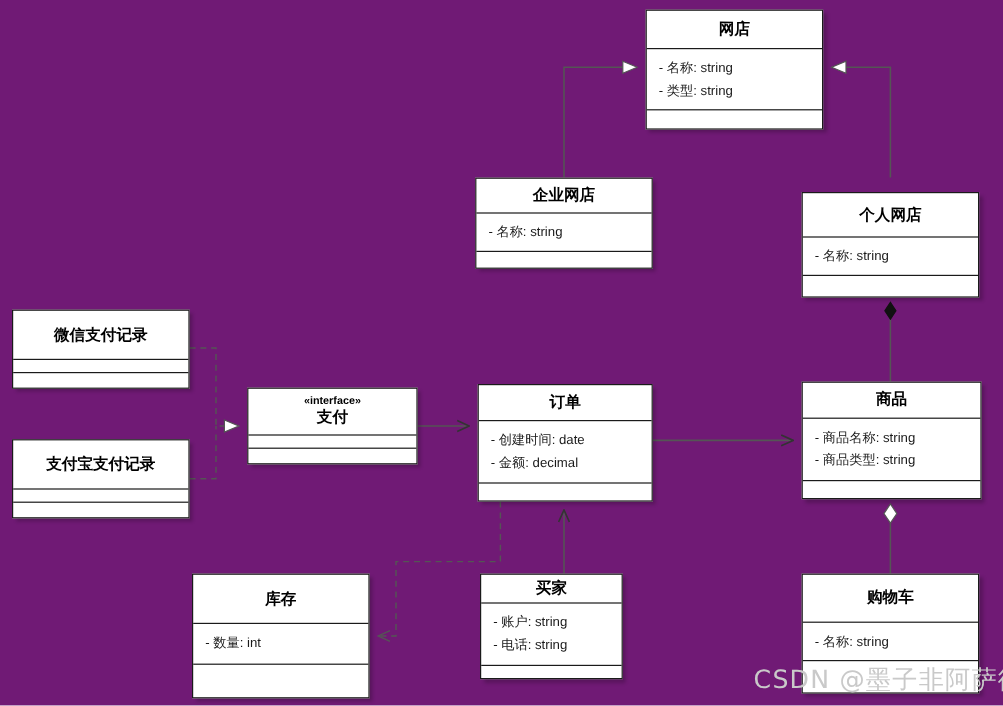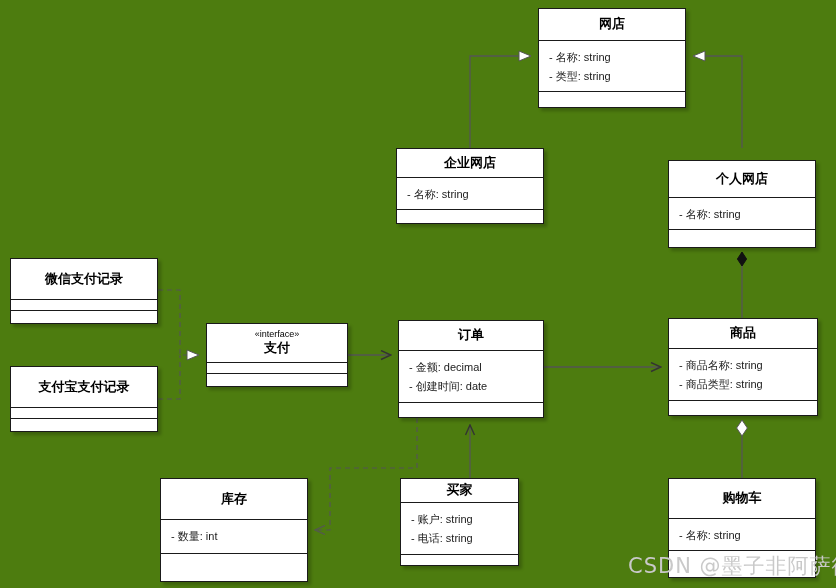--- a/index.html
+++ b/index.html
@@ -8,21 +8,21 @@
     background: #ffffff;
   }
   body {
     font-family: "Liberation Sans", "DejaVu Sans", sans-serif;
     -webkit-font-smoothing: none;
   }
   #canvas {
     position: relative;
     width: 836px;
     height: 588px;
-    background: #4d7c0f;
+    background: #701a75;
     overflow: hidden;
   }
   #edges {
     position: absolute;
     left: 0;
     top: 0;
     width: 836px;
     height: 588px;
     pointer-events: none;
   }
@@ -42,21 +42,21 @@
     font-size: 13px;
     line-height: 1.25;
     padding: 0 4px;
     display: flex;
     flex-direction: column;
     align-items: center;
     justify-content: center;
     box-sizing: border-box;
   }
   .cls-stereotype {
-    font-weight: normal;
+    font-weight: bold;
     font-size: 9px;
     letter-spacing: 0px;
     color: #000;
     line-height: 1.1;
   }
   .cls-attrs {
     border-top: 1px solid #1a1a1a;
     box-sizing: border-box;
     padding: 7px 8px 5px 10px;
     flex: 1 1 auto;
@@ -196,22 +196,22 @@
           <div>支付</div>
         </div>
         <div class="cls-attrs empty"></div>
         <div class="cls-ops" style="height: 13px;"></div>
       </div>
       <div class="uml-class" style="left: 398px; top: 320px; width: 146px; height: 98px;">
         <div class="cls-title" style="height: 38px; text-align: center;">
           <div>订单</div>
         </div>
         <div class="cls-attrs">
+          <div class="attr">- 创建时间: date</div>
           <div class="attr">- 金额: decimal</div>
-          <div class="attr">- 创建时间: date</div>
         </div>
         <div class="cls-ops" style="height: 20px;"></div>
       </div>
       <div class="uml-class" style="left: 668px; top: 318px; width: 150px; height: 98px;">
         <div class="cls-title" style="height: 38px;">
           <div>商品</div>
         </div>
         <div class="cls-attrs">
           <div class="attr">- 商品名称: string</div>
           <div class="attr">- 商品类型: string</div>

